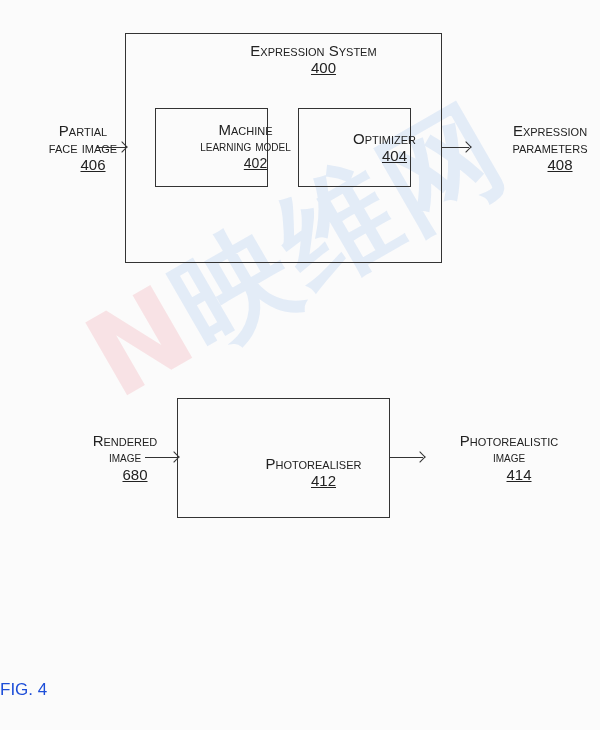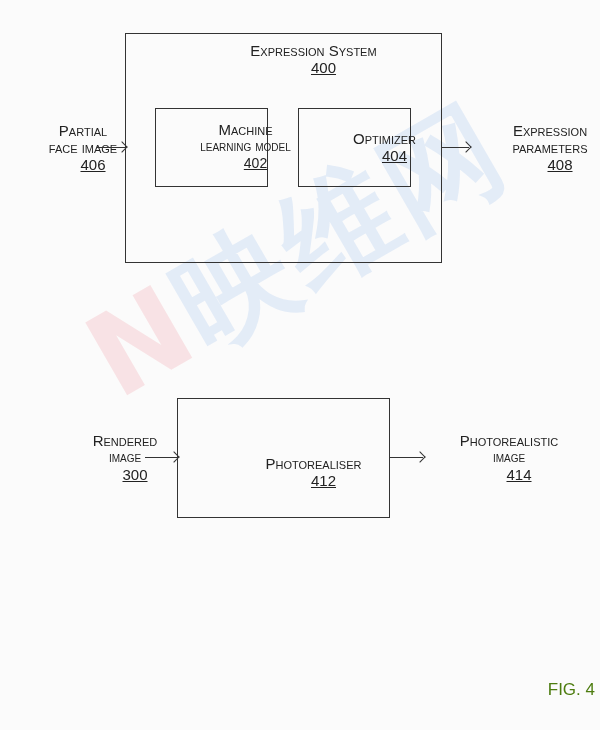--- a/index.html
+++ b/index.html
@@ -60,23 +60,23 @@
       border-right: 1.5px solid #333;
       border-top: 1.5px solid #333;
       transform: rotate(45deg);
       transform-origin: center;
       margin-top: -0.5px;
     }
     .fig {
       position: absolute;
       left: 0; width: 595px;
       top: 680px;
-      text-align: right;
+      text-align: left;
       font-size: 17px;
-      color: #4d7c0f;
+      color: #1d4ed8;
     }
   </style>
 </head>
 <body>
 
 <div class="watermark">
   <span class="wm-n">N</span><span class="wm-cn">映维网</span>
 </div>
 
 <div class="box" style="left:125px; top:33px; width:317px; height:230px;"></div>
@@ -108,21 +108,21 @@
 <div class="arrow" style="left:442px; top:147px; width:27px;"></div>
 <div class="label" style="left:470px; top:122px; width:100px;">
   <span style="display:block;">Expression</span>
   <span style="display:block; font-size:16px;">parameters</span>
   <span class="ref">408</span>
 </div>
 
 <div class="label" style="left:55px; top:432px; width:80px;">
   <span style="display:block;">Rendered</span>
   <span style="display:block; font-size:14px;">image</span>
-  <span class="ref">300</span>
+  <span class="ref">680</span>
 </div>
 <div class="arrow" style="left:145px; top:457px; width:32px;"></div>
 
 <div class="box" style="left:177px; top:398px; width:213px; height:120px;"></div>
 <div class="label" style="left:177px; top:455px; width:213px;">
   <span>Photorealiser</span>
   <span class="ref">412</span>
 </div>
 
 <div class="arrow" style="left:390px; top:457px; width:33px;"></div>

